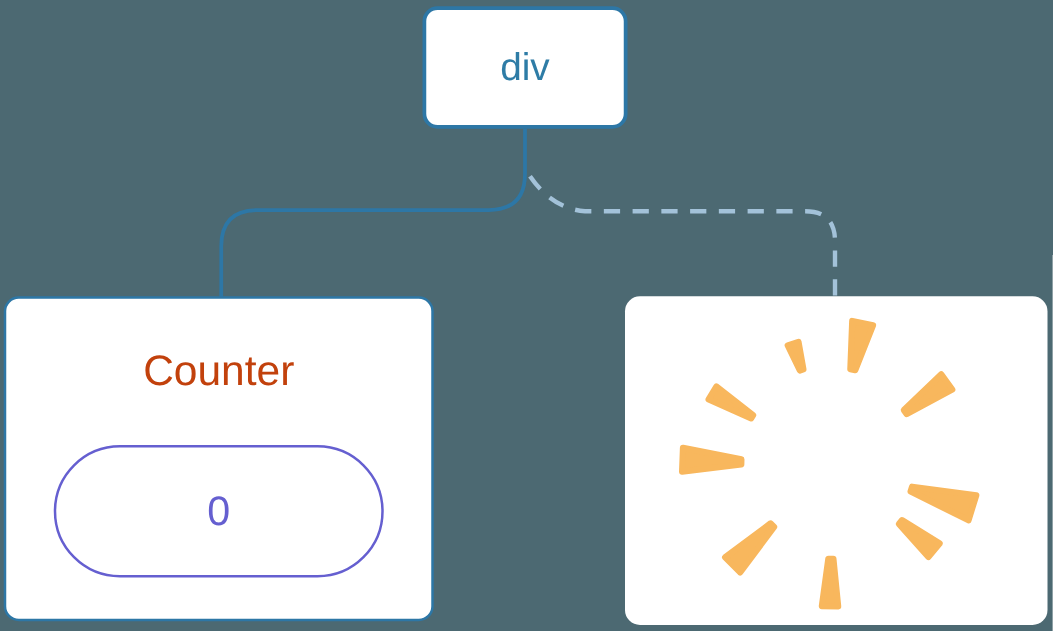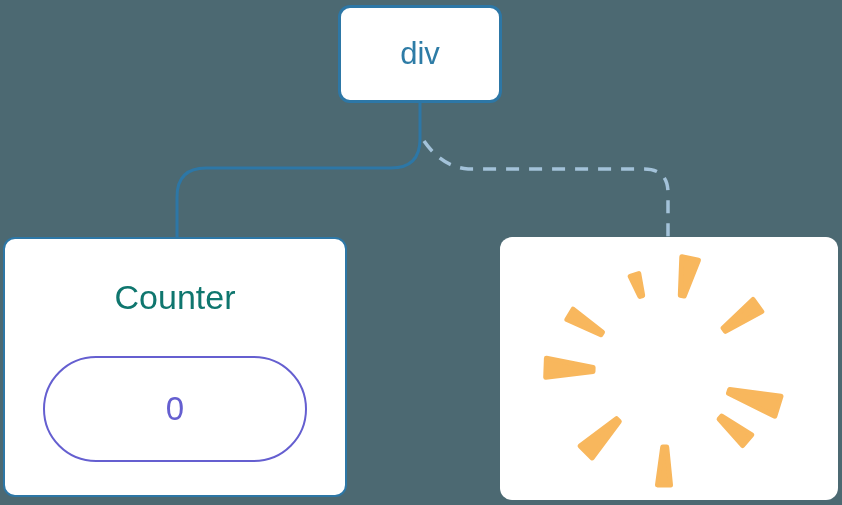--- a/index.html
+++ b/index.html
@@ -23,21 +23,21 @@
     font-size:31px;color:#2E7CA6;font-weight:500;
   }
 
   .card-counter{
     position:absolute;left:3px;top:237px;width:344px;height:260px;
     background:#FFFFFF;border:2px solid #2D77A6;border-radius:12px;
     box-sizing:border-box;
   }
   .card-counter .title{
     margin-top:38px;text-align:center;
-    font-size:34px;line-height:40px;font-weight:500;color:#0f766e;
+    font-size:34px;line-height:40px;font-weight:500;color:#c2410c;
   }
   .state-pill{
     margin:39px auto 0;width:264px;height:106px;
     border:2px solid #655FD0;border-radius:53px;
     box-sizing:border-box;display:flex;overflow:hidden;
   }
   .state-pill .cell{
     display:flex;align-items:center;justify-content:center;
     font-size:33px;color:#655FD0;
   }

